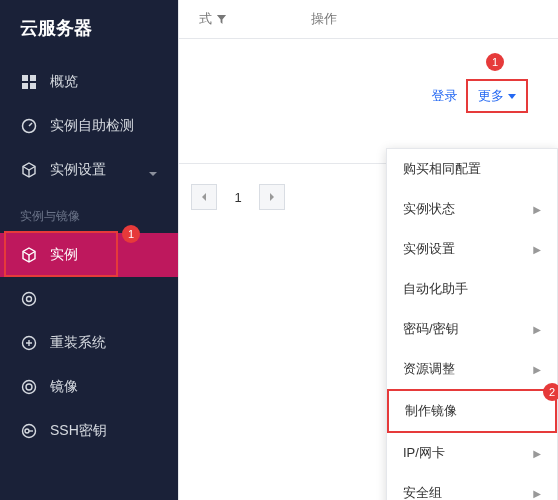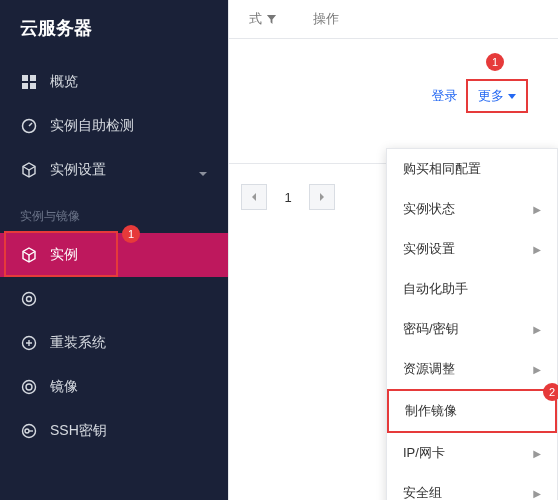--- a/index.html
+++ b/index.html
@@ -1,34 +1,34 @@
 <!DOCTYPE html>
 <html><head>
   <meta charset="utf-8">
   <style>
     * { margin: 0; padding: 0; box-sizing: border-box; }
     body { font-family: -apple-system, "PingFang SC", "Microsoft YaHei", sans-serif; width: 558px; height: 500px; overflow: hidden; display: flex; background: #fff; }
     
-    .sidebar { width: 228px; background: #1a2138; color: #fff; height: 500px; flex-shrink: 0; padding-top: 0; }
+    .sidebar { width: 178px; background: #1a2138; color: #fff; height: 500px; flex-shrink: 0; padding-top: 0; }
     .sidebar-title { font-size: 18px; font-weight: 600; padding: 16px 20px 20px; color: #fff; }
     
     .nav-item { display: flex; align-items: flex-end; padding: 13px 20px; color: #d6dae0; cursor: pointer; font-size: 14px; position: relative; }
     .nav-item.selected { background: #be185d; color: #fff; }
     .nav-icon { width: 18px; height: 18px; margin-right: 12px; display: inline-flex; align-items: center; justify-content: center; flex-shrink: 0; }
     .nav-item .chevron { margin-left: auto; opacity: 0.6; }
     
     .nav-section-title { padding: 16px 20px 8px; color: #6b7489; font-size: 12px; }
     
     .highlight-box { border: 2px solid #e63a3a; position: absolute; pointer-events: none; }
     .badge { position: absolute; width: 18px; height: 18px; border-radius: 50%; background: #e63a3a; color: #fff; font-size: 11px; display: flex; align-items: center; justify-content: center; pointer-events: none; }
     
     .main { flex: 1; position: relative; background: #fff; border-left: 1px solid #e5e7eb; }
     .header-row { display: flex; padding: 10px 20px; border-bottom: 1px solid #e5e7eb; color: #777; font-size: 13px; }
     .header-cell-1 { display: flex; align-items: center; gap: 4px; }
-    .header-cell-2 { margin-left: 36px; }
+    .header-cell-2 { margin-left: 84px; }
     
     .action-row { padding: 40px 30px 20px; text-align: right; }
     .login-link { color: #2468f2; font-size: 13px; cursor: pointer; margin-right: 4px; }
     .more-link { color: #2468f2; font-size: 13px; cursor: pointer; display: inline-flex; align-items: center; gap: 4px; border: 2px solid #e63a3a; padding: 6px 10px; position: relative; }
     .more-link .tri { width: 0; height: 0; border-left: 4px solid transparent; border-right: 4px solid transparent; border-top: 5px solid #2468f2; }
     
     .pagination { display: flex; align-items: center; gap: 8px; padding: 20px 12px; border-top: 1px solid #e5e7eb; margin-top: 30px; }
     .page-btn { width: 26px; height: 26px; border: 1px solid #d9dde3; background: #f5f6f8; display: flex; align-items: center; justify-content: center; cursor: pointer; color: #999; font-size: 12px; }
     .page-current { min-width: 26px; text-align: center; font-size: 13px; color: #333; }
     

